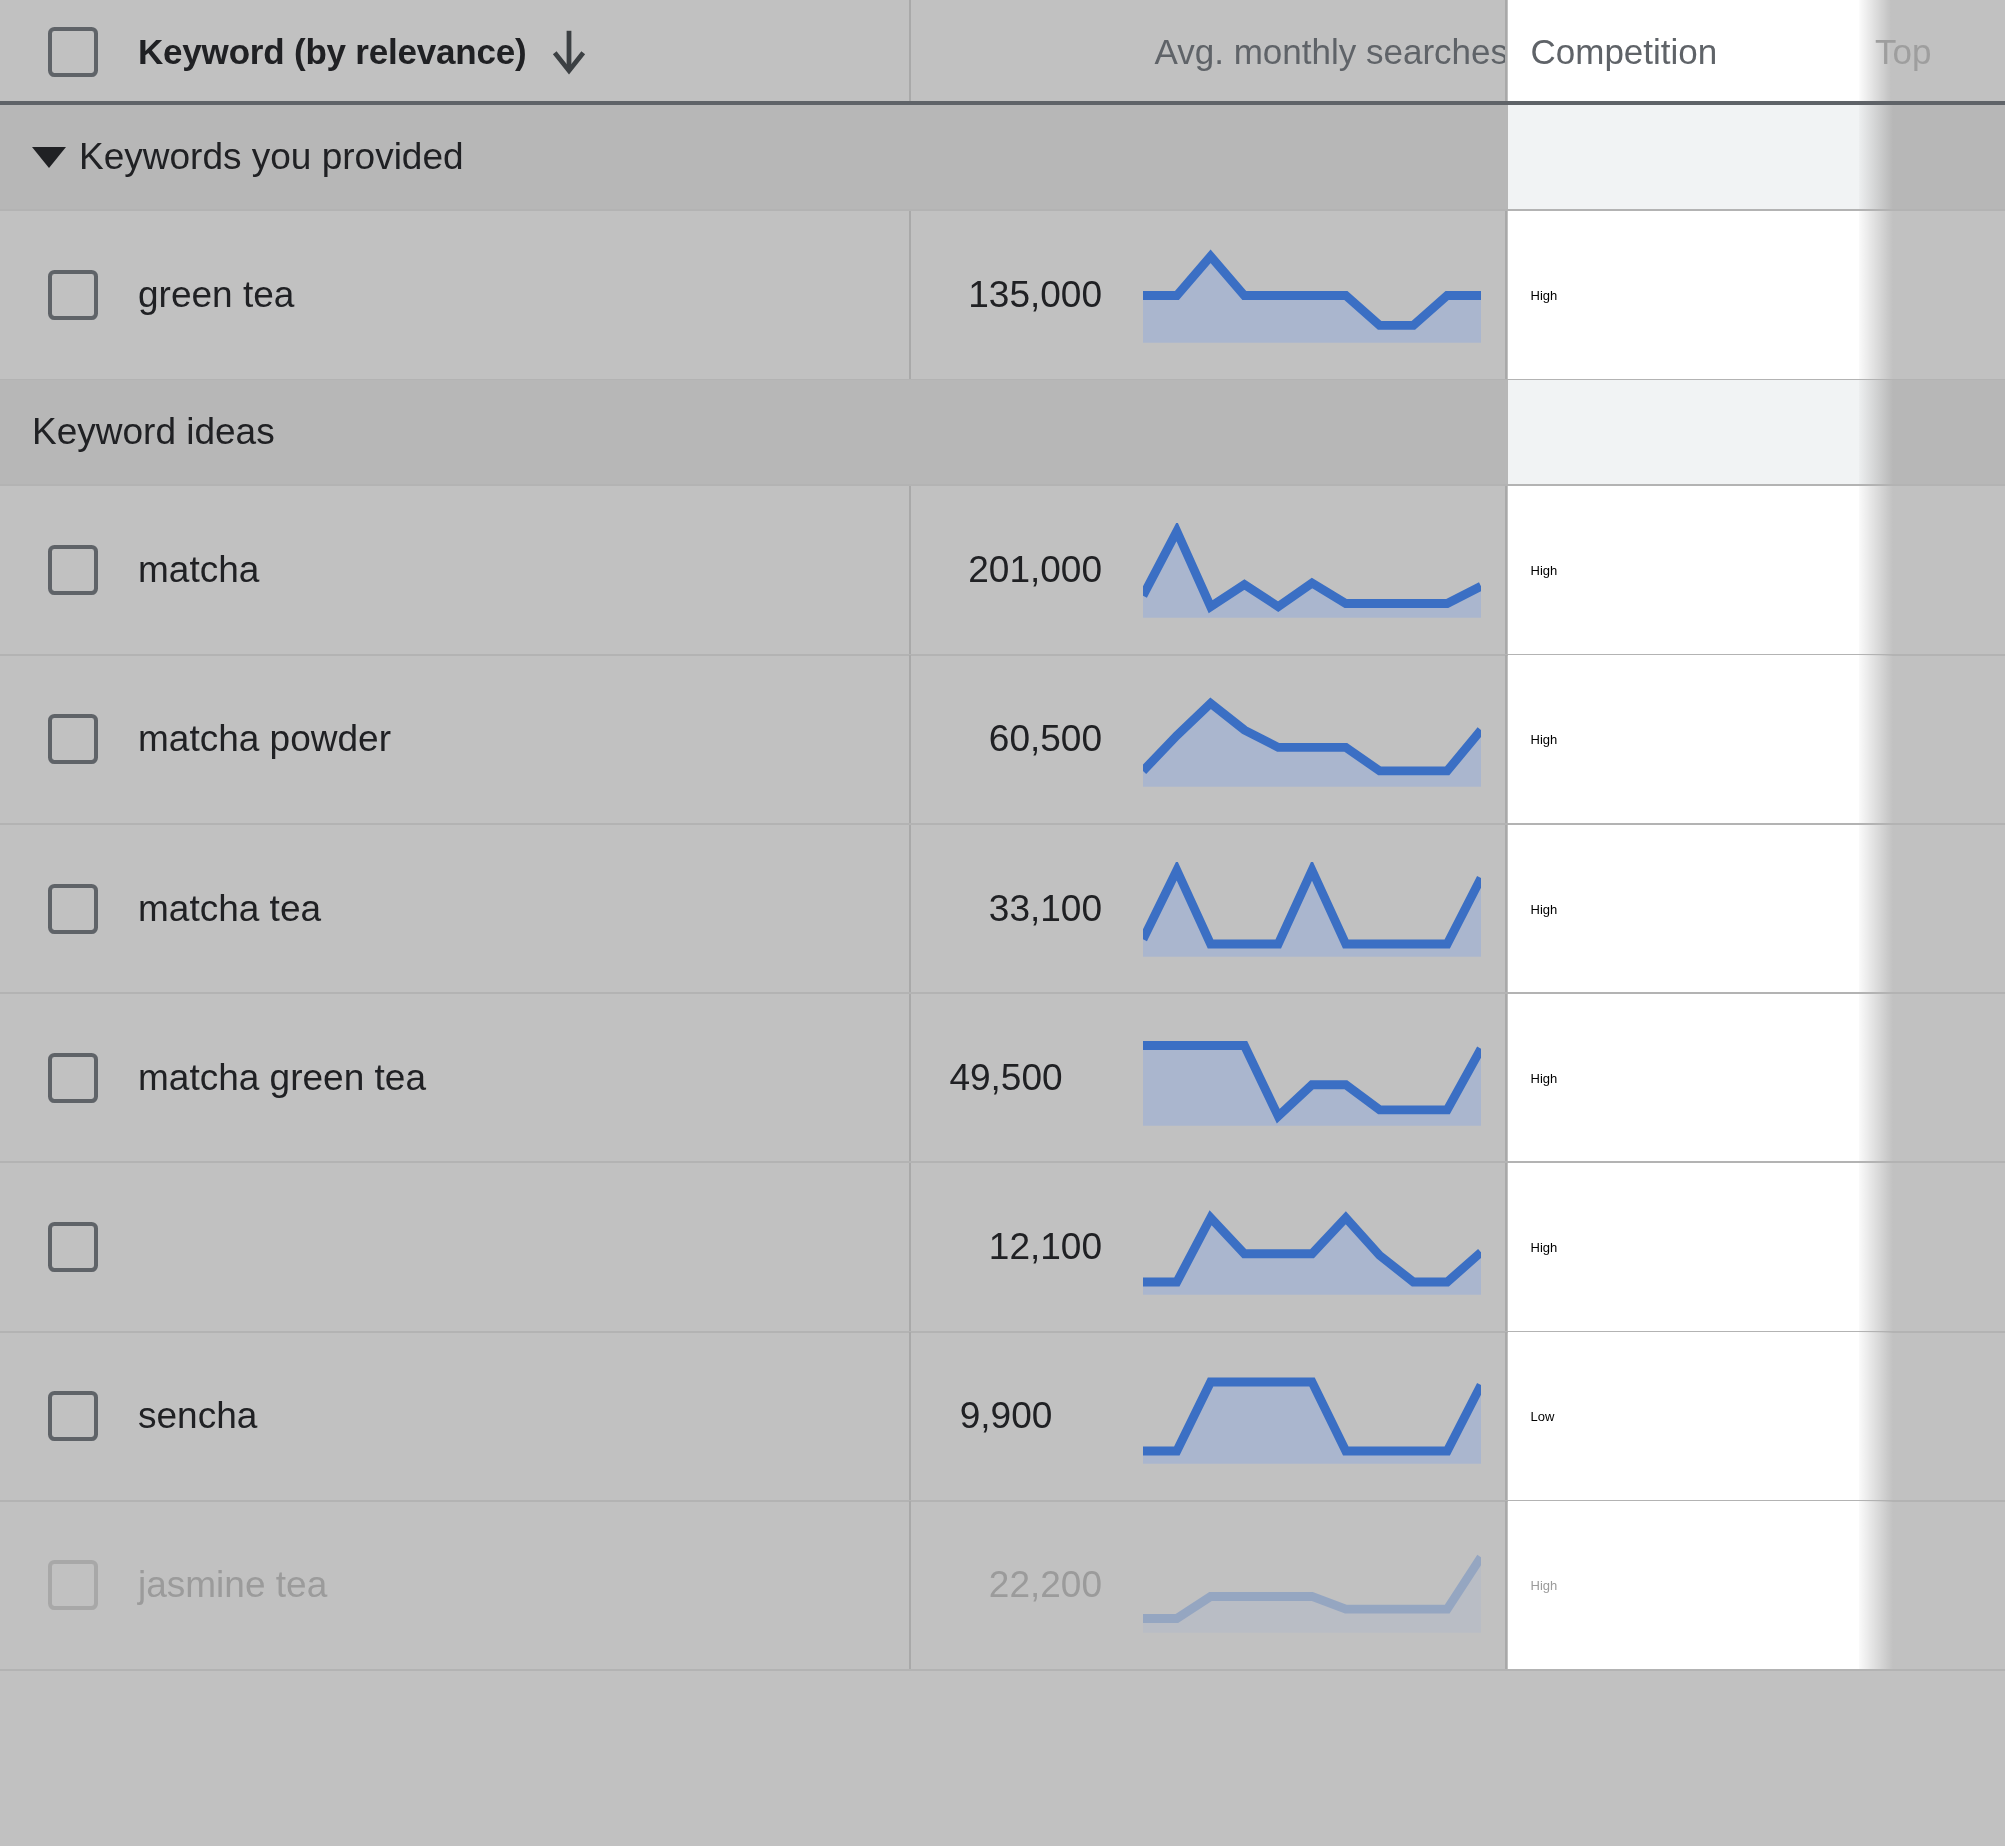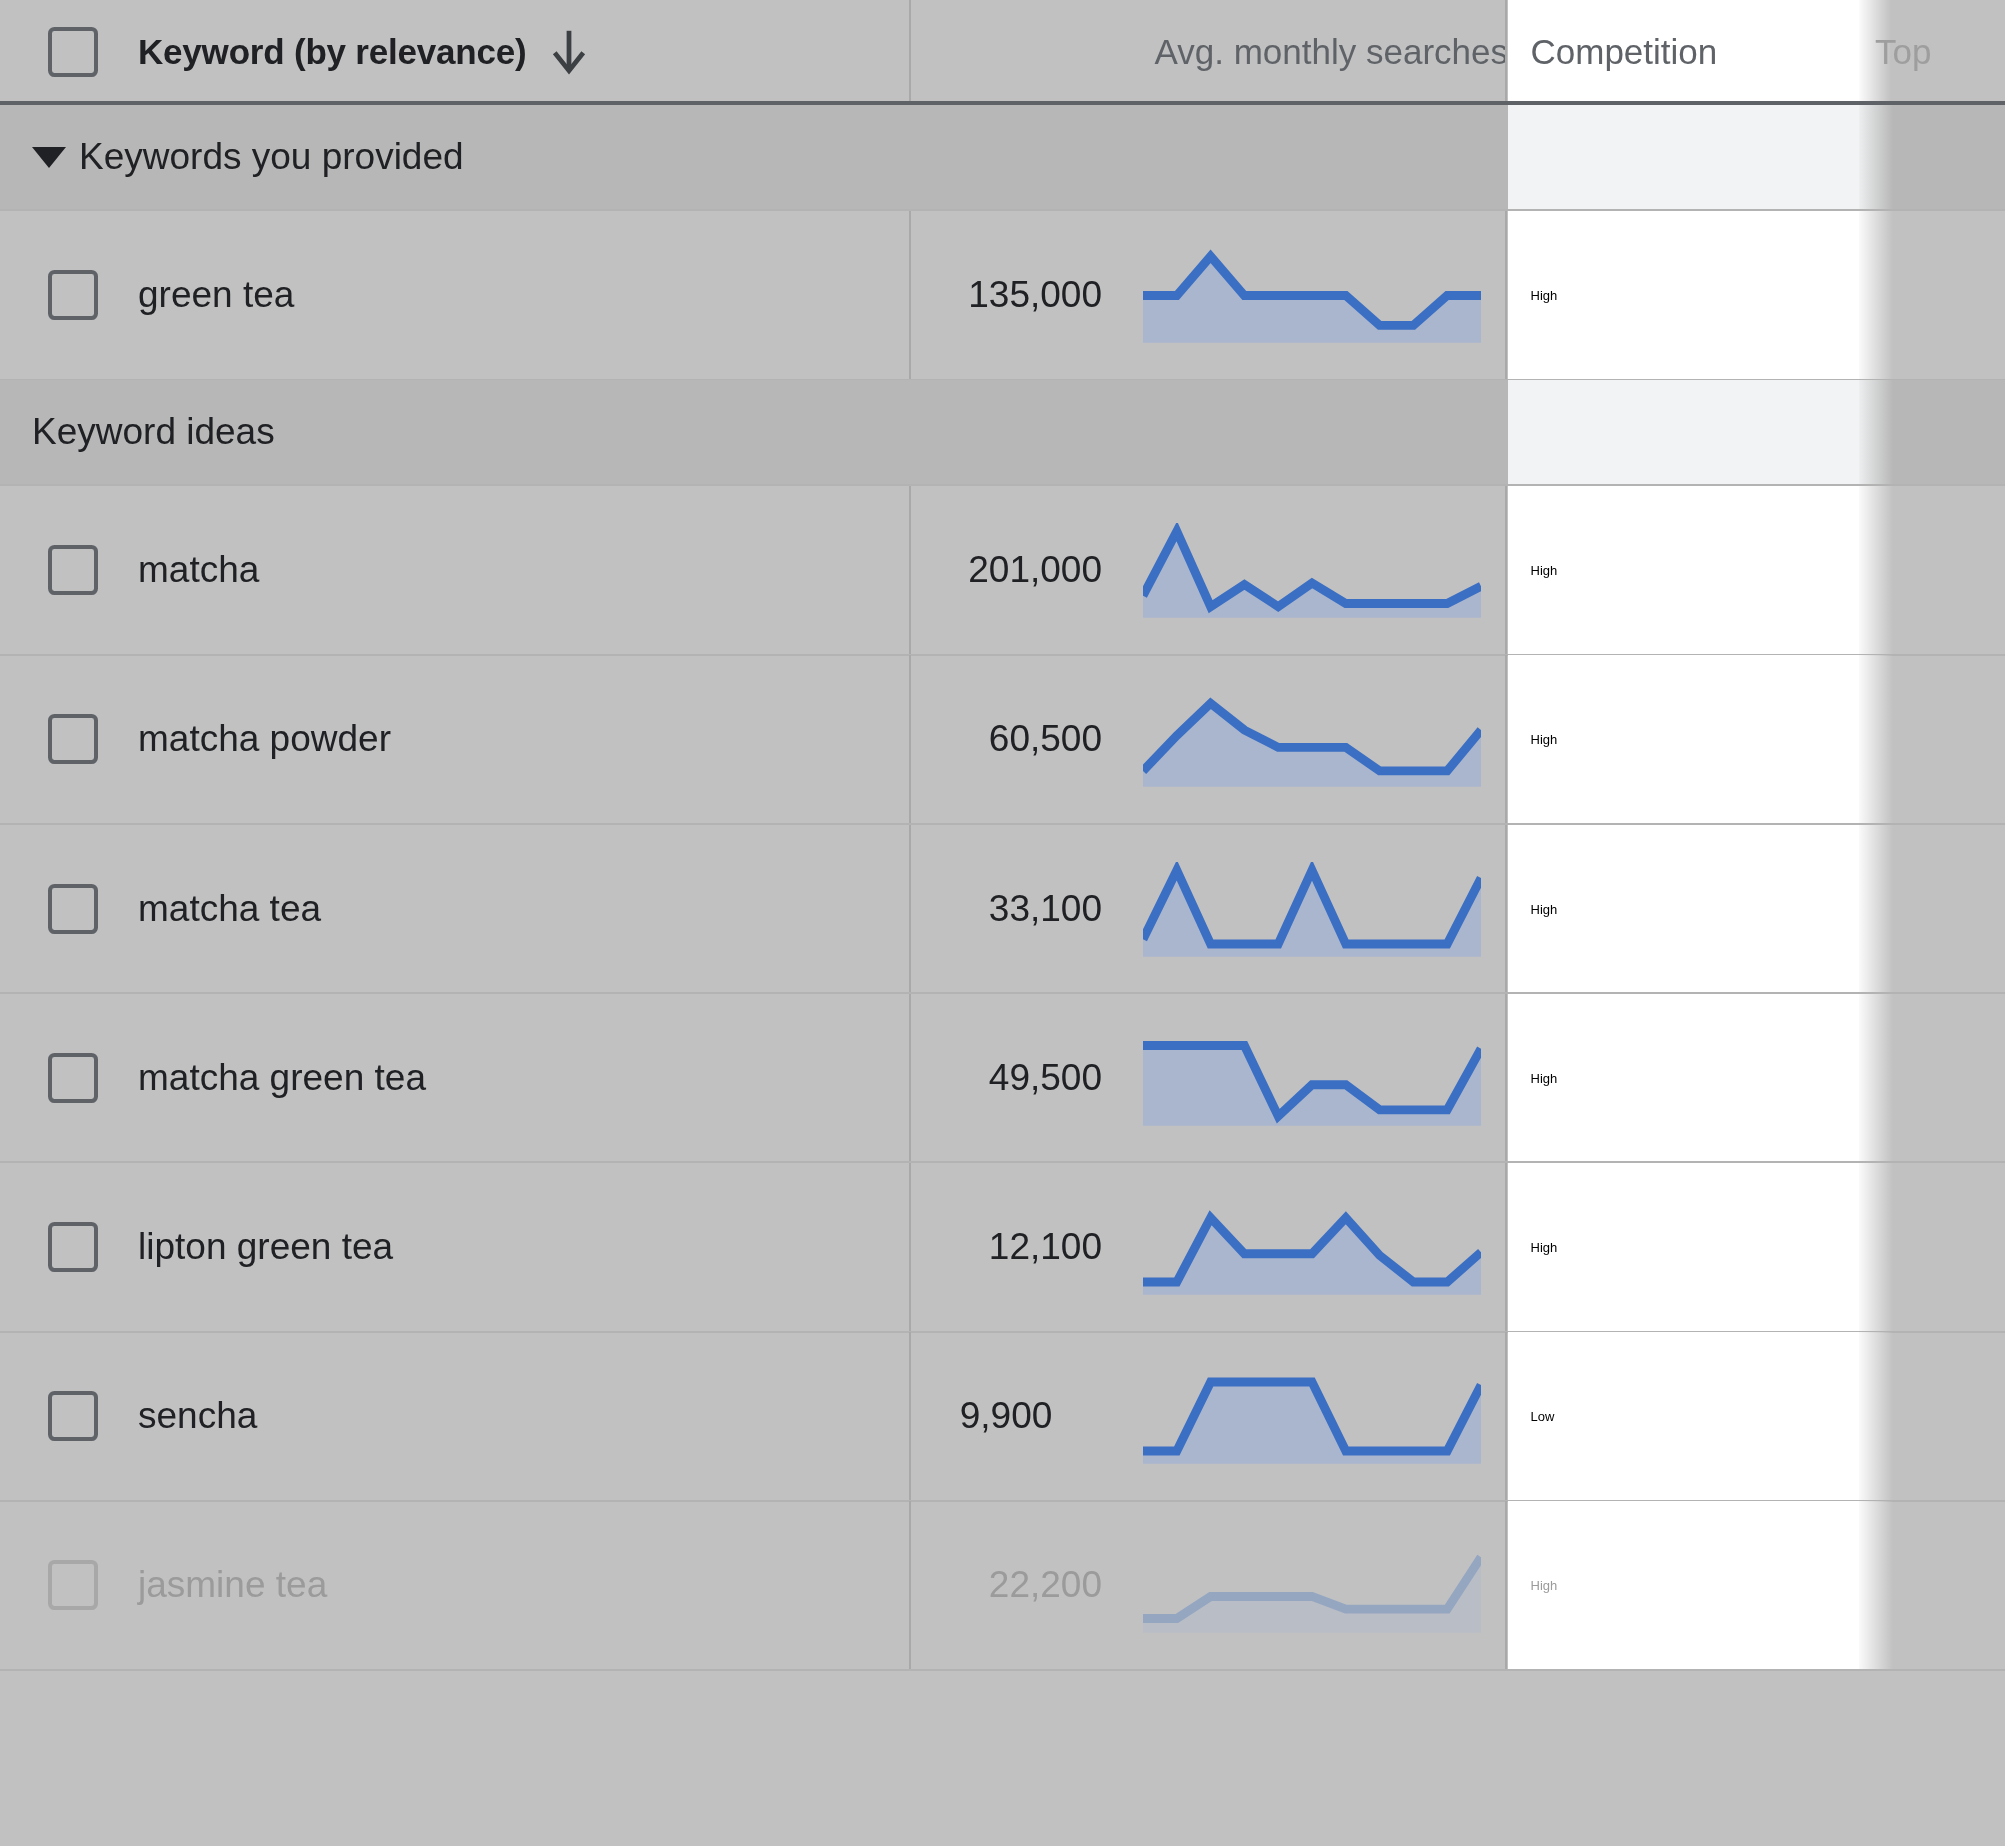--- a/index.html
+++ b/index.html
@@ -232,43 +232,40 @@
       </div>
       <div class="comp-fade" style="top: 825px; height: 168px;"></div>
       <div class="rowline" style="top: 992px;"></div>
       <div class="row data-row" style="top: 994px; height: 168px;">
     <div class="cell col-check" style="justify-content:flex-start;padding-left:48px;">
       <span class="cbx"></span>
     </div>
     <div class="cell col-kw">
       <span class="kw-text">matcha green tea</span>
     </div>
-    <div class="cell" style="left:910px;width:192px;justify-content:flex-end;">
+    <div class="cell" style="left:910px;width:192px;justify-content:center;">
       <span class="avg-num">49,500</span>
     </div>
     <div class="spark" style="top:37px;">
           <svg width="338" height="95" viewBox="0 0 422 118" aria-hidden="true" style="opacity:1">
       <path d="M0.0 17.8 L42.2 17.8 L84.4 17.8 L126.6 17.8 L168.8 106.0 L211.0 66.8 L253.2 66.8 L295.4 98.2 L337.6 98.2 L379.8 98.2 L422.0 21.8 L 422 118 L 0 118 Z" fill="#aab6ce"></path>
       <path d="M0.0 17.8 L42.2 17.8 L84.4 17.8 L126.6 17.8 L168.8 106.0 L211.0 66.8 L253.2 66.8 L295.4 98.2 L337.6 98.2 L379.8 98.2 L422.0 21.8" fill="none" stroke="#3b6fc4" stroke-width="11" stroke-linejoin="miter" stroke-linecap="butt"></path>
     </svg>
         </div>
       </div>
       <div class="vdiv" style="left: 909px; top: 994px; height: 168px;"></div>
       <div class="vdiv" style="left: 1505px; top: 994px; height: 168px;"></div>
       <div class="comp-white" style="top: 994px; height: 168px; display: flex; align-items: center; padding-left: 22.5px;">
         <span class="comp-text">High</span>
       </div>
       <div class="comp-fade" style="top: 994px; height: 168px;"></div>
       <div class="rowline" style="top: 1161px;"></div>
       <div class="row data-row" style="top: 1163px; height: 168px;">
     <div class="cell col-check" style="justify-content:flex-start;padding-left:48px;">
       <span class="cbx"></span>
-    </div>
-    <div class="cell col-kw">
-      <span class="kw-text">lipton green tea</span>
     </div>
     <div class="cell" style="left:910px;width:192px;justify-content:flex-end;">
       <span class="avg-num">12,100</span>
     </div>
     <div class="spark" style="top:37px;">
           <svg width="338" height="95" viewBox="0 0 422 118" aria-hidden="true" style="opacity:1">
       <path d="M0.0 102.1 L42.2 102.1 L84.4 21.8 L126.6 66.8 L168.8 66.8 L211.0 66.8 L253.2 21.8 L295.4 68.8 L337.6 102.1 L379.8 102.1 L422.0 64.9 L 422 118 L 0 118 Z" fill="#aab6ce"></path>
       <path d="M0.0 102.1 L42.2 102.1 L84.4 21.8 L126.6 66.8 L168.8 66.8 L211.0 66.8 L253.2 21.8 L295.4 68.8 L337.6 102.1 L379.8 102.1 L422.0 64.9" fill="none" stroke="#3b6fc4" stroke-width="11" stroke-linejoin="miter" stroke-linecap="butt"></path>
     </svg>
         </div>

